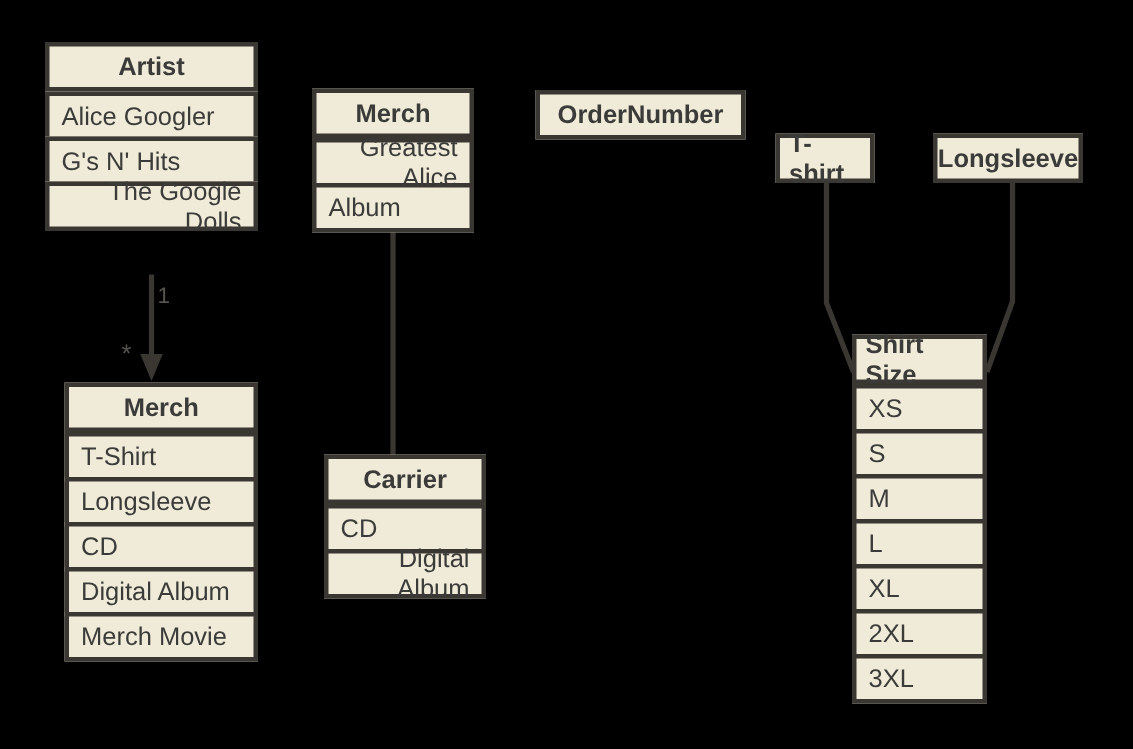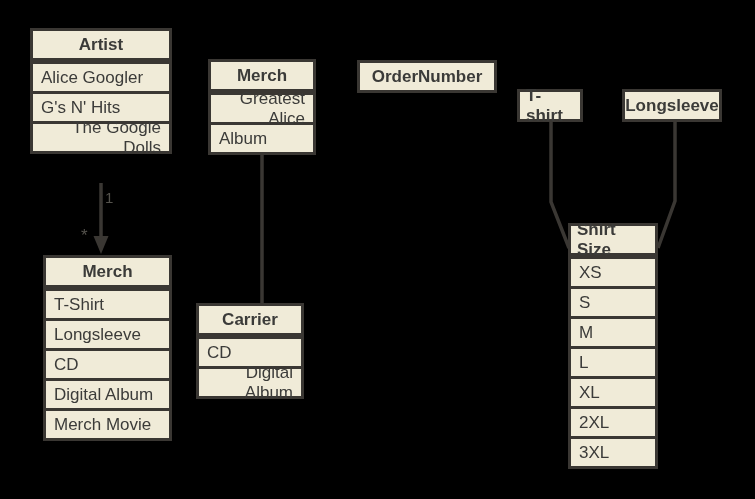--- a/index.html
+++ b/index.html
@@ -32,21 +32,21 @@
   .cell + .cell{margin-top:-3px;}
   .cell.header{justify-content:center;font-weight:bold;padding:0 6px;}
   .cell.row{padding:0 8px;justify-content:flex-start;text-align:right;}
   
   #artist     {left:30px;  top:28px;  width:142px;}
   #album      {left:208px; top:59px;  width:108px;}
   #ordernumber{left:357px; top:60px;  width:140px;}
   #tshirt     {left:517px; top:89px;  width:66px;}
   #longsleeve {left:622px; top:89px;  width:100px;}
   #merch      {left:43px;  top:255px; width:129px;}
-  #carrier    {left:196px; top:303px; width:108px;}
+  #carrier    {left:216px; top:303px; width:108px;}
   #shirtsize  {left:568px; top:223px; width:90px;}
   .edge-label{
     position:absolute;
     color:var(--edge-label);
     font-size:15px;
     line-height:1;
   }
   #label-one {left:105px; top:190px;}
   #label-star{left:81px;  top:227px; font-size:17px;}
 </style>

